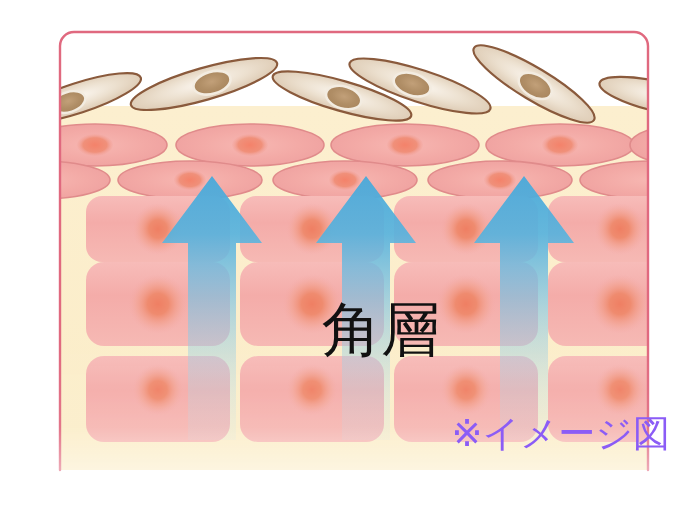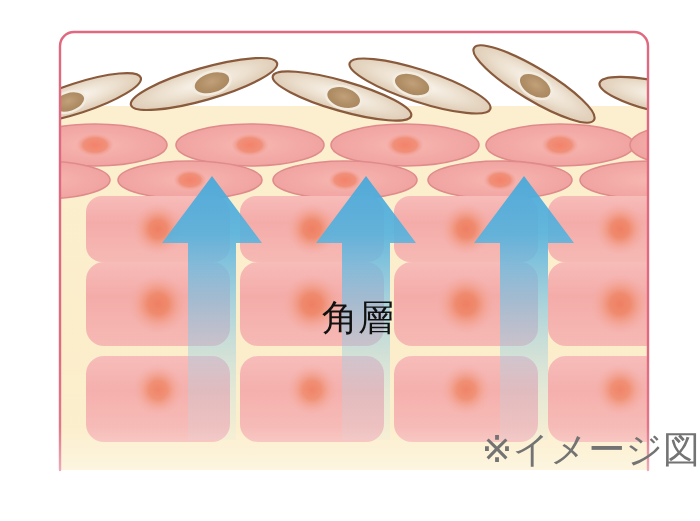--- a/index.html
+++ b/index.html
@@ -9,35 +9,34 @@
     font-family:"DejaVu Sans","Liberation Sans",sans-serif;
     overflow:hidden;
     position:relative;
   }
   #figure{
     position:absolute;left:0;top:0;width:700px;height:521px;
   }
   #figure svg{display:block;}
   .cap{
     position:absolute;
-    right:0;
+    right:30px;
     top:415px;
     font-size:37px;
     line-height:1;
-    color:#737373;
+    color:#8b5cf6;
     font-family:"DejaVu Sans","Liberation Sans",sans-serif;
     letter-spacing:0px;
     white-space:nowrap;
-    margin-top:16px;
   }
   .corneum-label{
     position:absolute;
     left:322px;
     top:300px;
-    font-size:36px;
+    font-size:59px;
     line-height:1;
     color:#111111;
     font-weight:400;
     white-space:nowrap;
     font-family:"DejaVu Sans","Liberation Sans",sans-serif;
   }
 </style>
 </head>
 <body>
 

